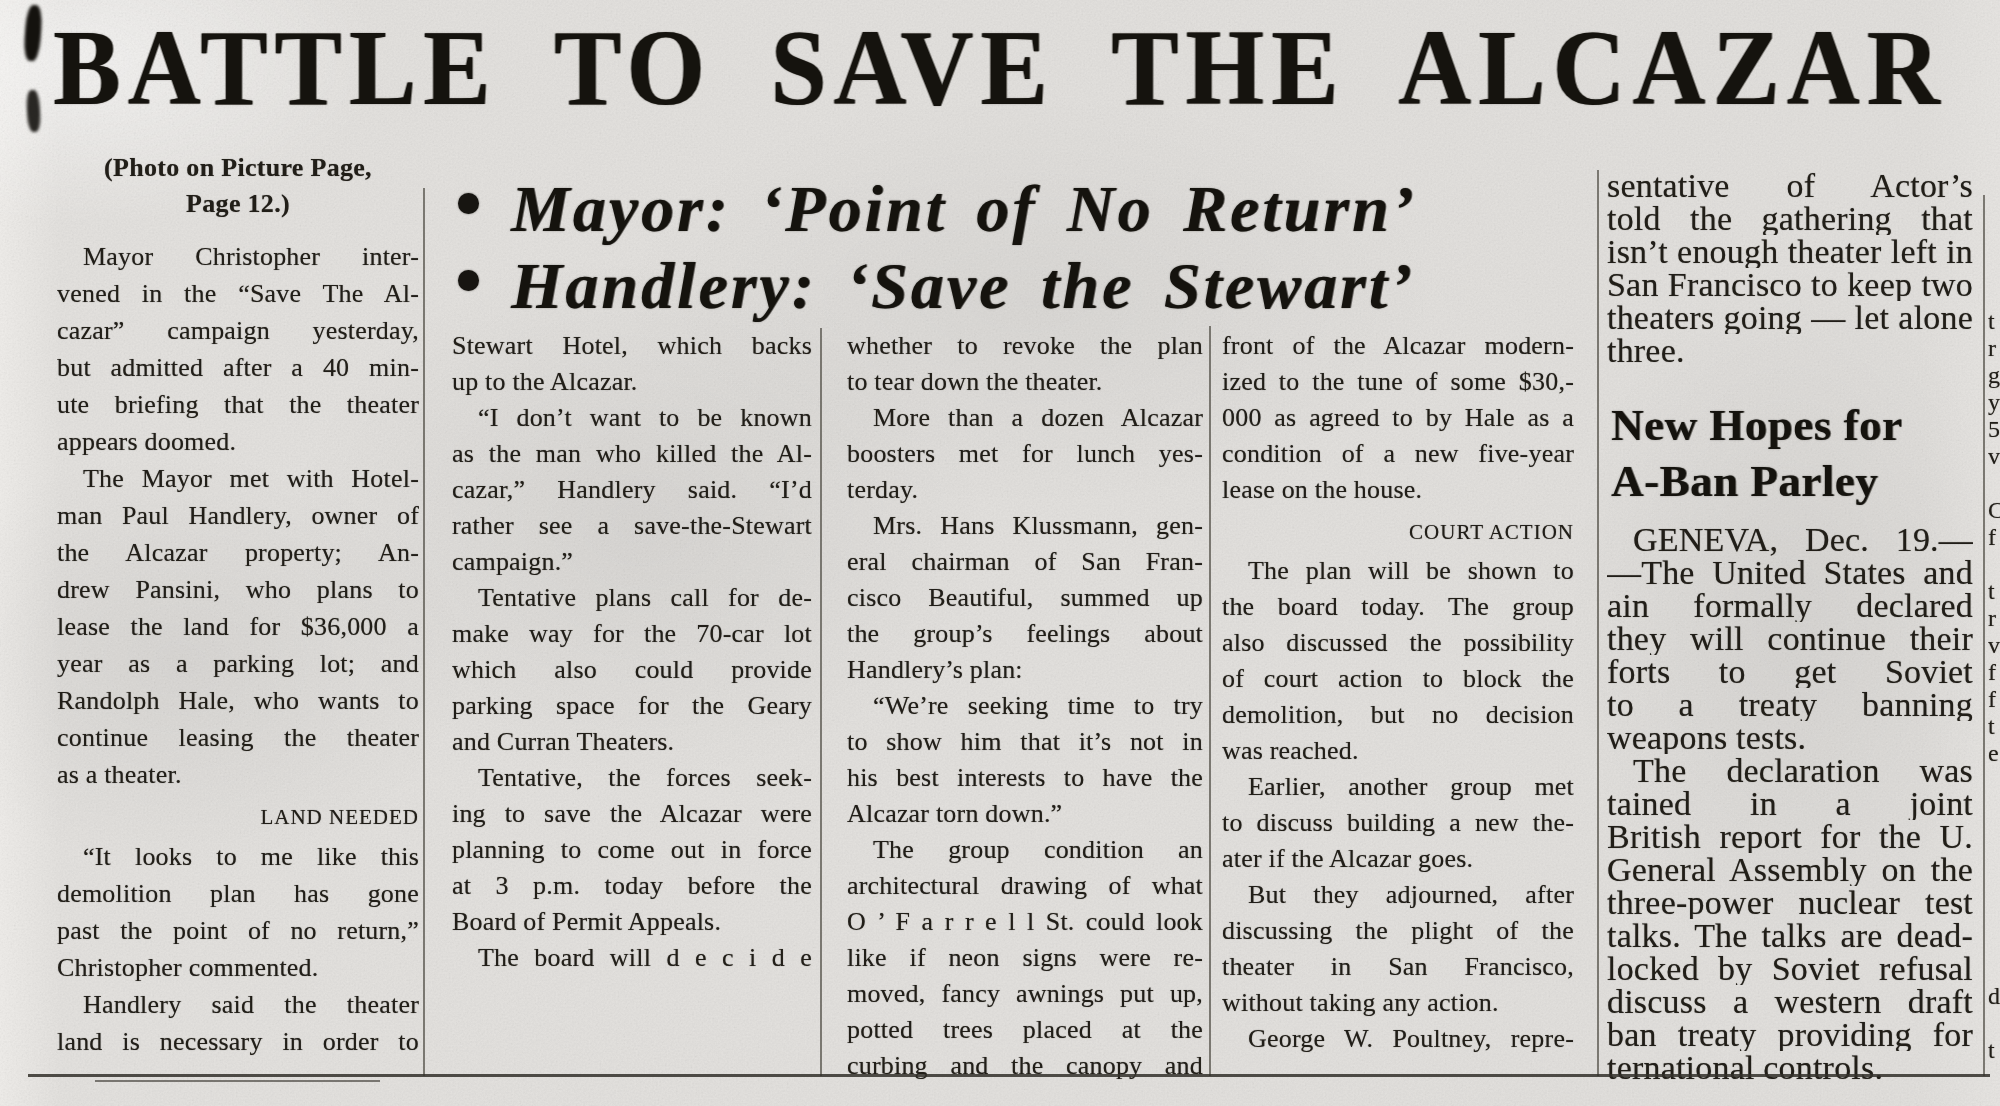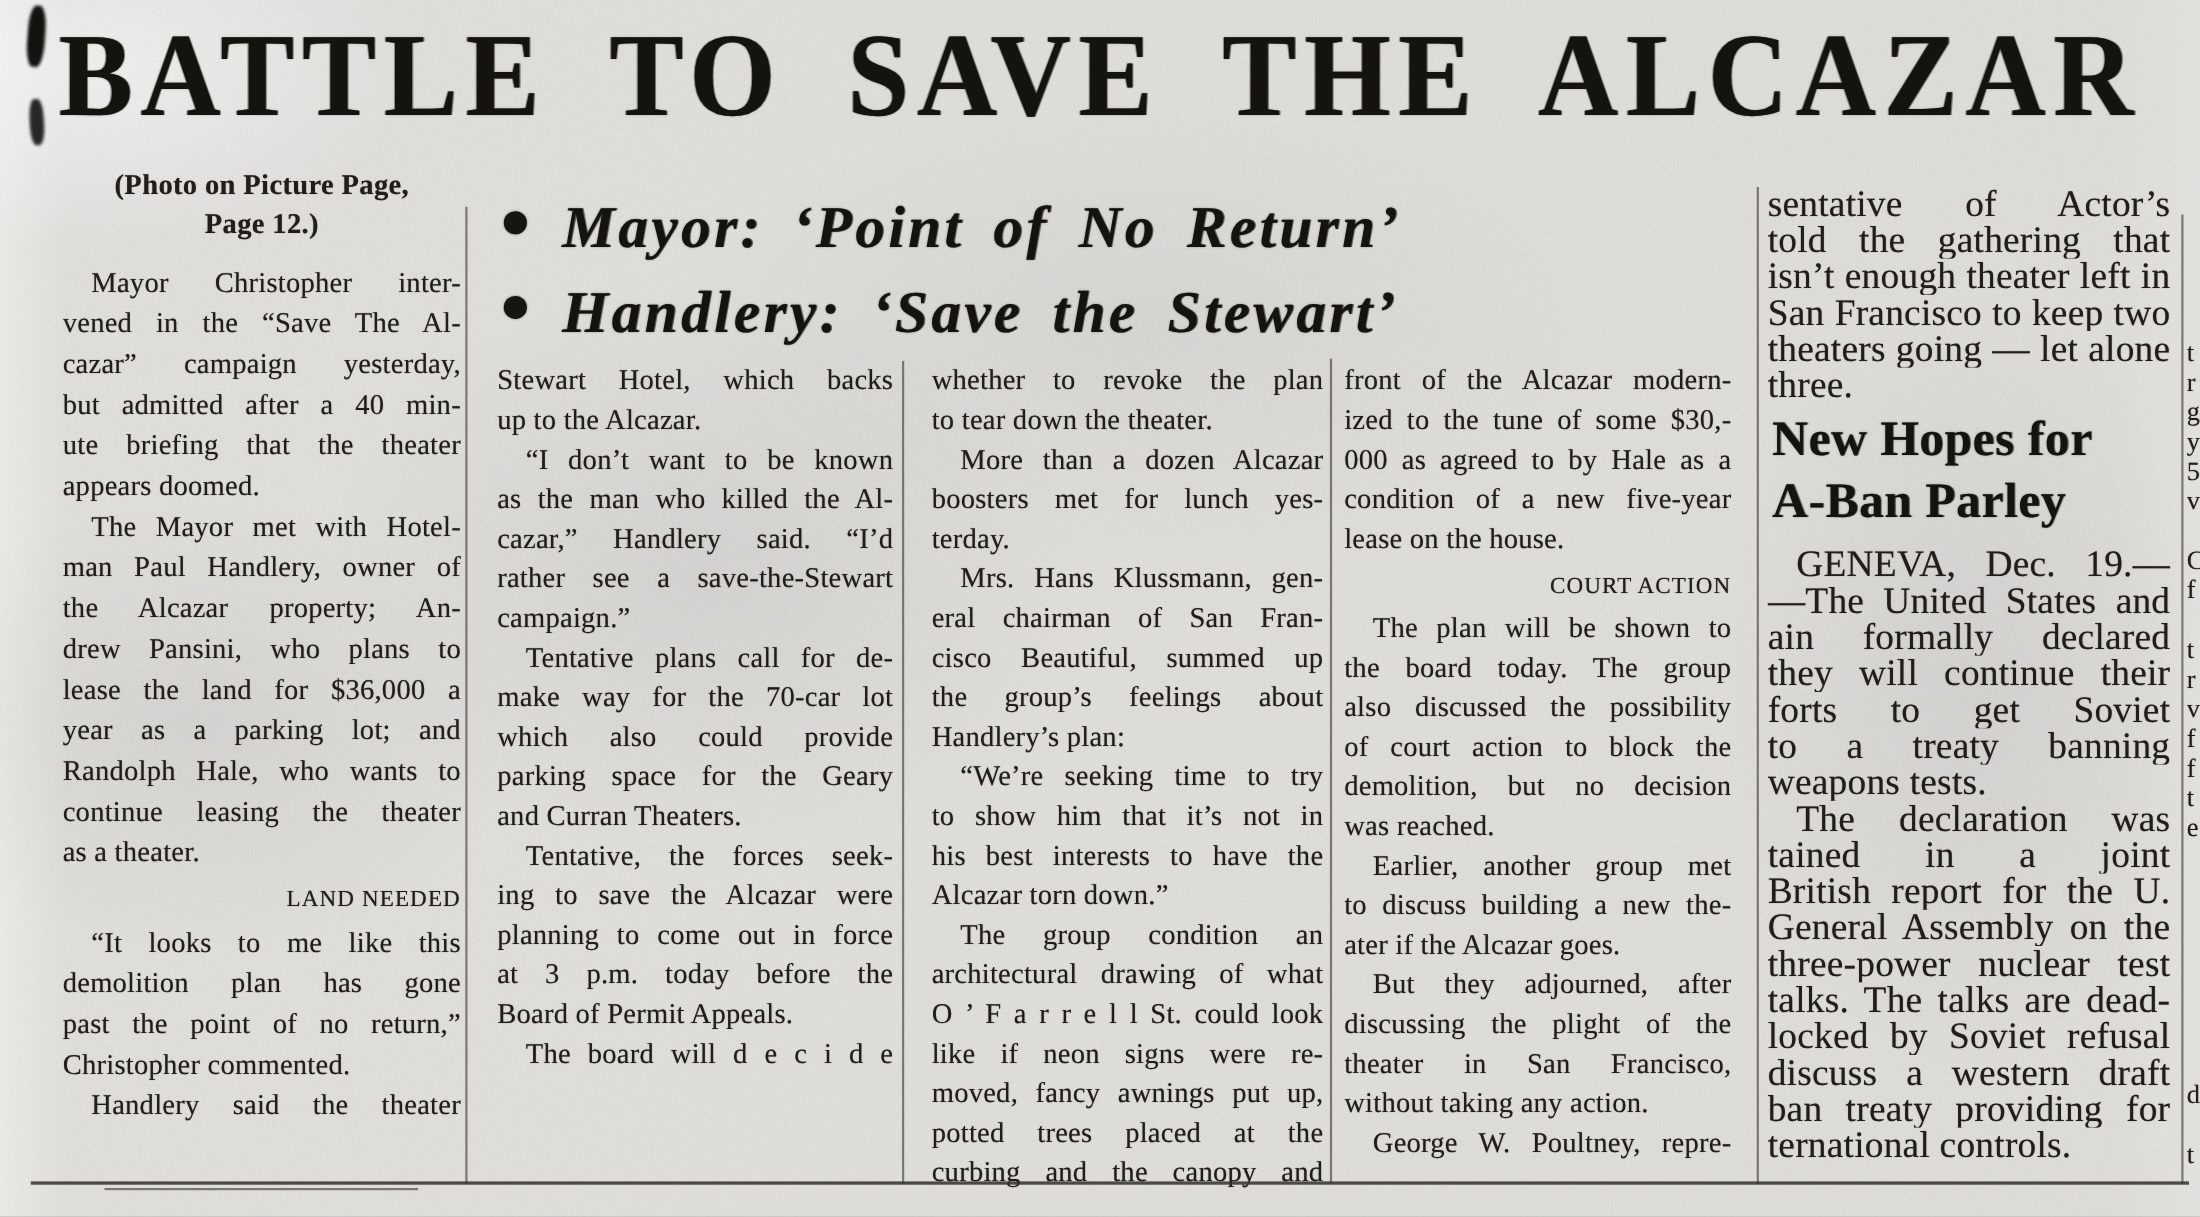--- a/index.html
+++ b/index.html
@@ -30,21 +30,21 @@
   }
   .photo-note{position:absolute;left:57px;top:150px;width:362px;}
   .pn-line{font-weight:bold;font-size:26px;line-height:36px;text-align:center;letter-spacing:.3px;
     text-shadow:0 0 1px rgba(25,22,18,.5);}
   .bullets{position:absolute;left:458px;top:168px;width:1080px;}
   .bullet-line{height:77px;line-height:77px;white-space:nowrap;}
   .dot{display:inline-block;width:21px;height:21px;border-radius:50%;background:#171511;
     margin-right:32px;vertical-align:middle;transform:translateY(-5px);
     box-shadow:0 0 2px rgba(20,18,14,.6);}
   .bullet-text{
-    font-size:54px;font-weight:bold;font-style:italic;
+    font-size:66px;font-weight:bold;font-style:italic;
     letter-spacing:3px;word-spacing:10px;color:#15130e;
     text-shadow:1px 0 0 rgba(21,19,14,.55), 0 0 2px rgba(21,19,14,.4);
     vertical-align:middle;
     text-align:right;
   }
   .col{position:absolute;}
   #col1{left:57px;top:238px;width:362px;}
   #col2{left:452px;top:328px;width:360px;}
   #col3{left:847px;top:328px;width:356px;}
   #col4{left:1222px;top:328px;width:352px;}
@@ -57,21 +57,21 @@
   }
   #col1 .line{line-height:37px;height:37px;}
   #col5 .line{font-size:34px;line-height:33px;height:33px;}
   .line.last{text-align-last:left;}
   .line.indent{text-indent:26px;}
   .crosshead{
     font-size:21px;font-weight:normal;text-align:right;
     line-height:37px;height:37px;margin:6px 0 2px 0;letter-spacing:1px;
     text-shadow:0 0 1px rgba(28,25,20,.6);
   }
-  .head2{margin:4px 0 14px 4px;}
+  .head2{margin:30px 0 14px 4px;}
   .head2-line{
     font-size:45px;font-weight:bold;line-height:56px;letter-spacing:.5px;
     color:#15130e;text-shadow:1px 0 0 rgba(21,19,14,.5), 0 0 2px rgba(21,19,14,.35);
   }
   .vrule{position:absolute;width:2px;background:#58554e;opacity:.75;}
   #vr1{left:423px;top:188px;height:888px;}
   #vr2{left:820px;top:328px;height:748px;}
   #vr3{left:1209px;top:326px;height:750px;}
   #vr4{left:1597px;top:170px;height:906px;}
   #vr5{left:1983px;top:195px;height:881px;}
@@ -132,20 +132,21 @@
       <div class="line">year as a parking lot; and</div>
       <div class="line">Randolph Hale, who wants to</div>
       <div class="line">continue leasing the theater</div>
       <div class="line last">as a theater.</div>
       <div class="crosshead">LAND NEEDED</div>
       <div class="line indent">“It looks to me like this</div>
       <div class="line">demolition plan has gone</div>
       <div class="line">past the point of no return,”</div>
       <div class="line last">Christopher commented.</div>
       <div class="line indent">Handlery said the theater</div>
+      <div class="line">land is necessary in order to</div>
     </div>
   <div class="col" id="col2">
       <div class="line">Stewart Hotel, which backs</div>
       <div class="line last">up to the Alcazar.</div>
       <div class="line indent">“I don’t want to be known</div>
       <div class="line">as the man who killed the Al-</div>
       <div class="line">cazar,” Handlery said. “I’d</div>
       <div class="line">rather see a save-the-Stewart</div>
       <div class="line last">campaign.”</div>
       <div class="line indent">Tentative plans call for de-</div>

